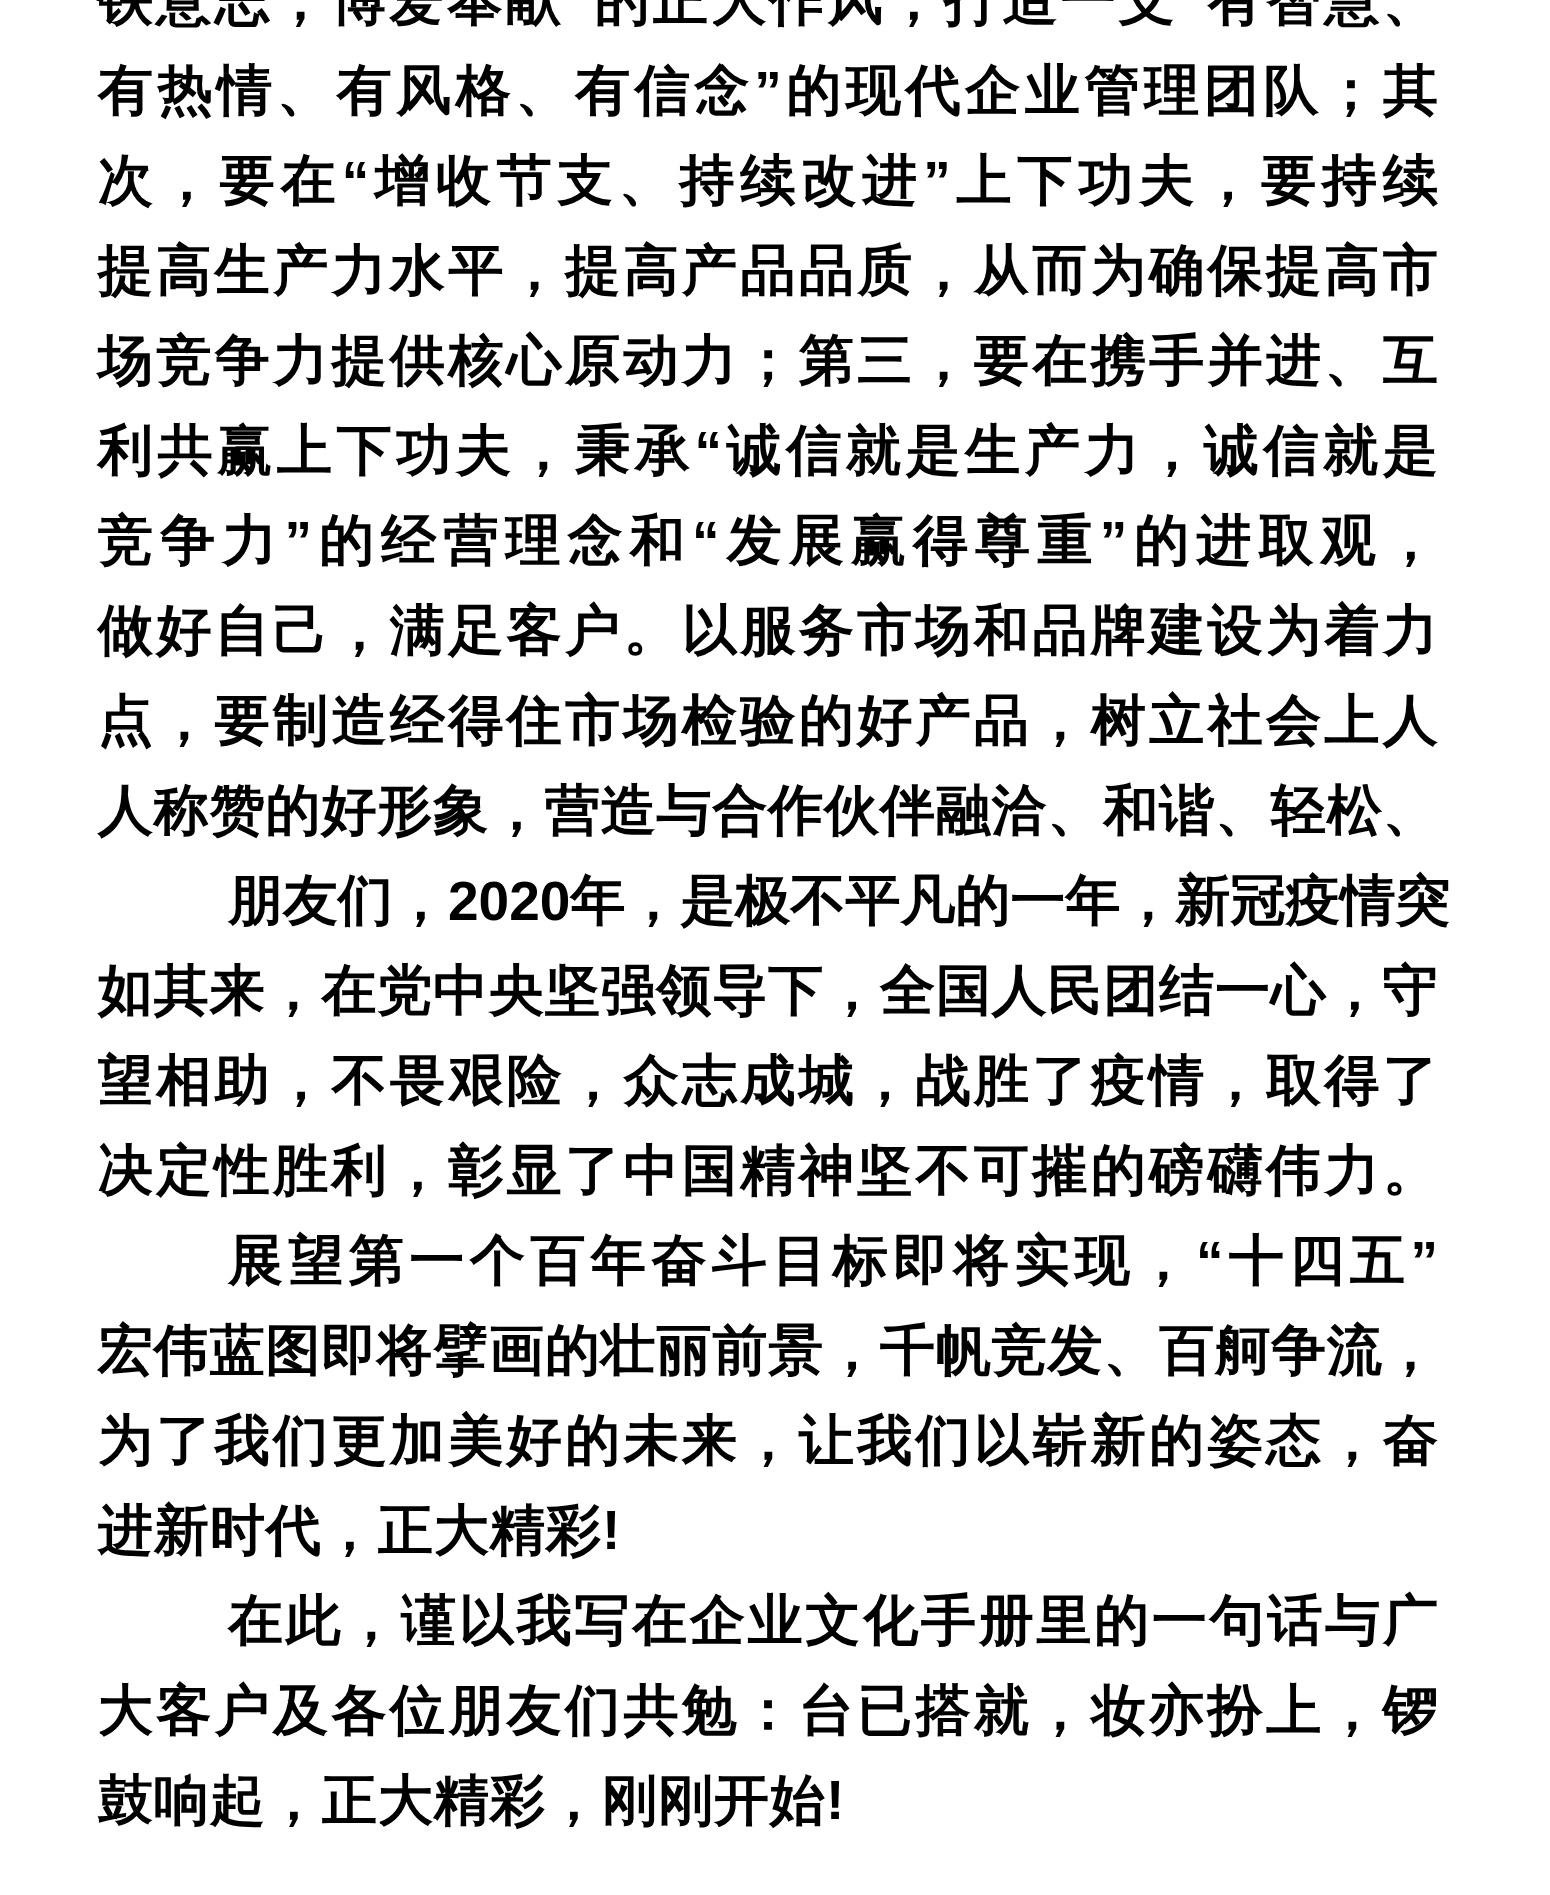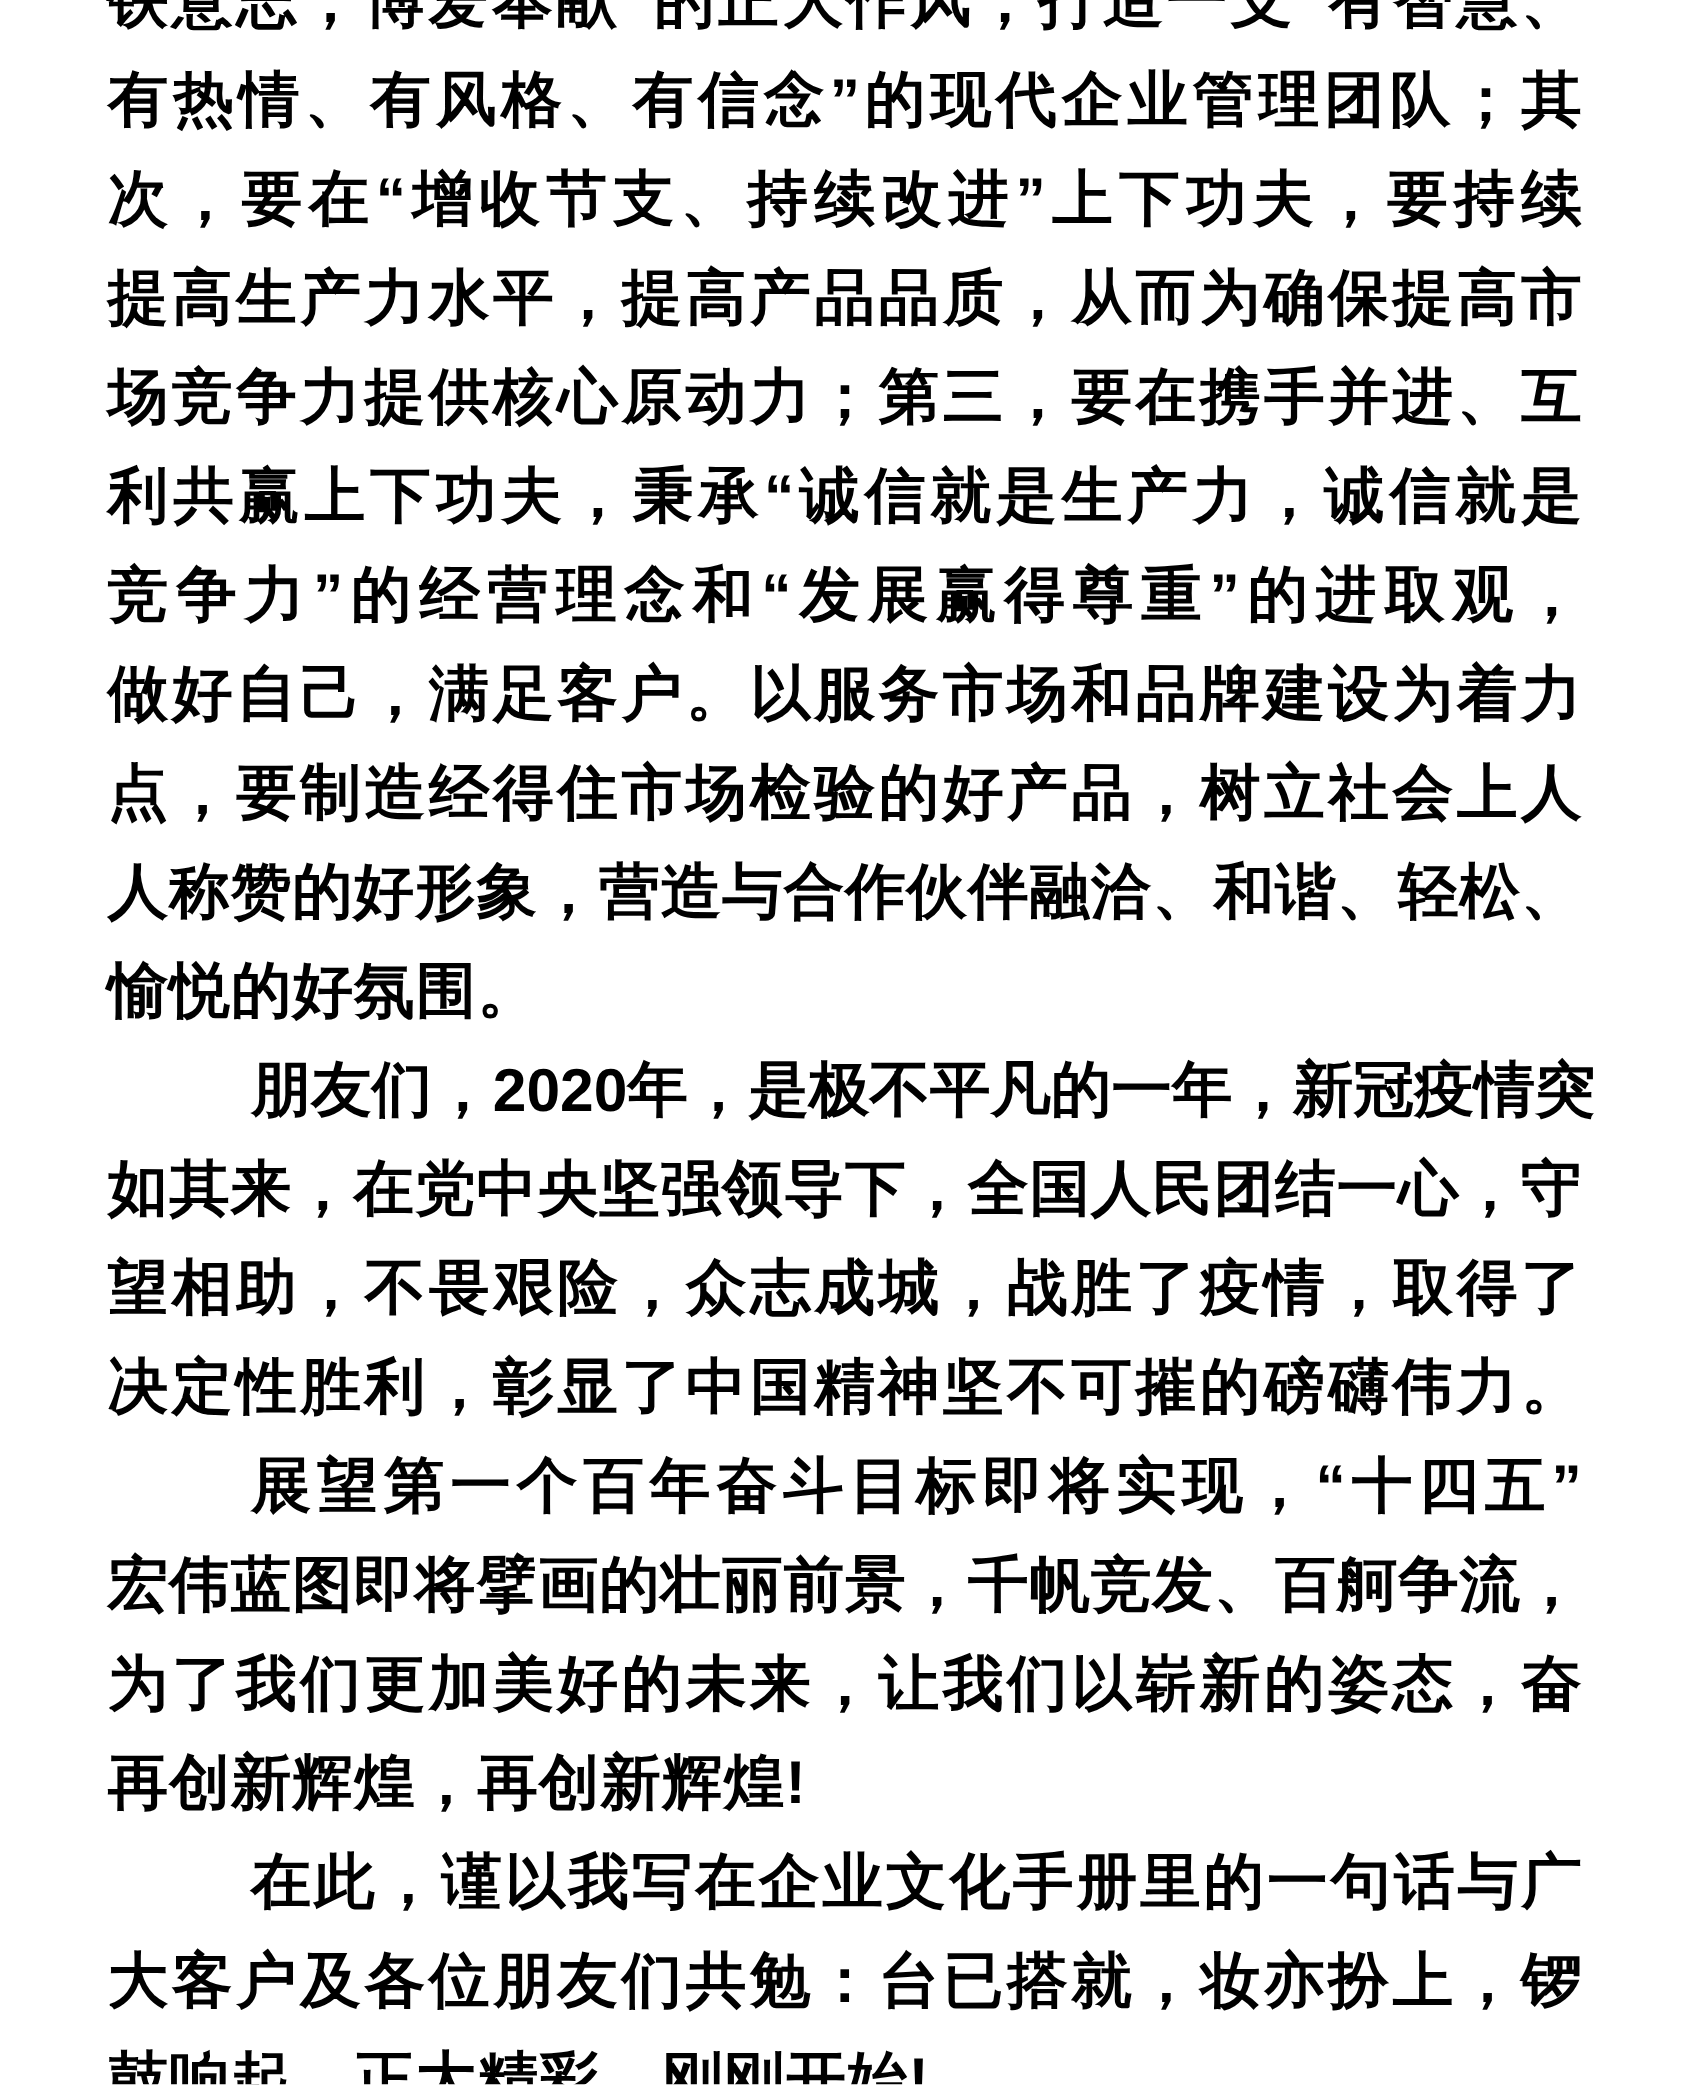--- a/index.html
+++ b/index.html
@@ -292,21 +292,20 @@
         <span>融</span>
         <span>洽</span>
         <span>、</span>
         <span>和</span>
         <span>谐</span>
         <span>、</span>
         <span>轻</span>
         <span>松</span>
         <span>、</span>
       </div>
-      <div class="line">愉悦的好氛围。</div>
       <div class="line justify indent">
         <span>朋</span>
         <span>友</span>
         <span>们</span>
         <span>，</span>
         <span>2</span>
         <span>0</span>
         <span>2</span>
         <span>0</span>
         <span>年</span>
@@ -469,21 +468,21 @@
         <span>们</span>
         <span>以</span>
         <span>崭</span>
         <span>新</span>
         <span>的</span>
         <span>姿</span>
         <span>态</span>
         <span>，</span>
         <span>奋</span>
       </div>
-      <div class="line">再创新辉煌，再创新辉煌!</div>
+      <div class="line">进新时代，正大精彩!</div>
       <div class="line justify indent">
         <span>在</span>
         <span>此</span>
         <span>，</span>
         <span>谨</span>
         <span>以</span>
         <span>我</span>
         <span>写</span>
         <span>在</span>
         <span>企</span>

